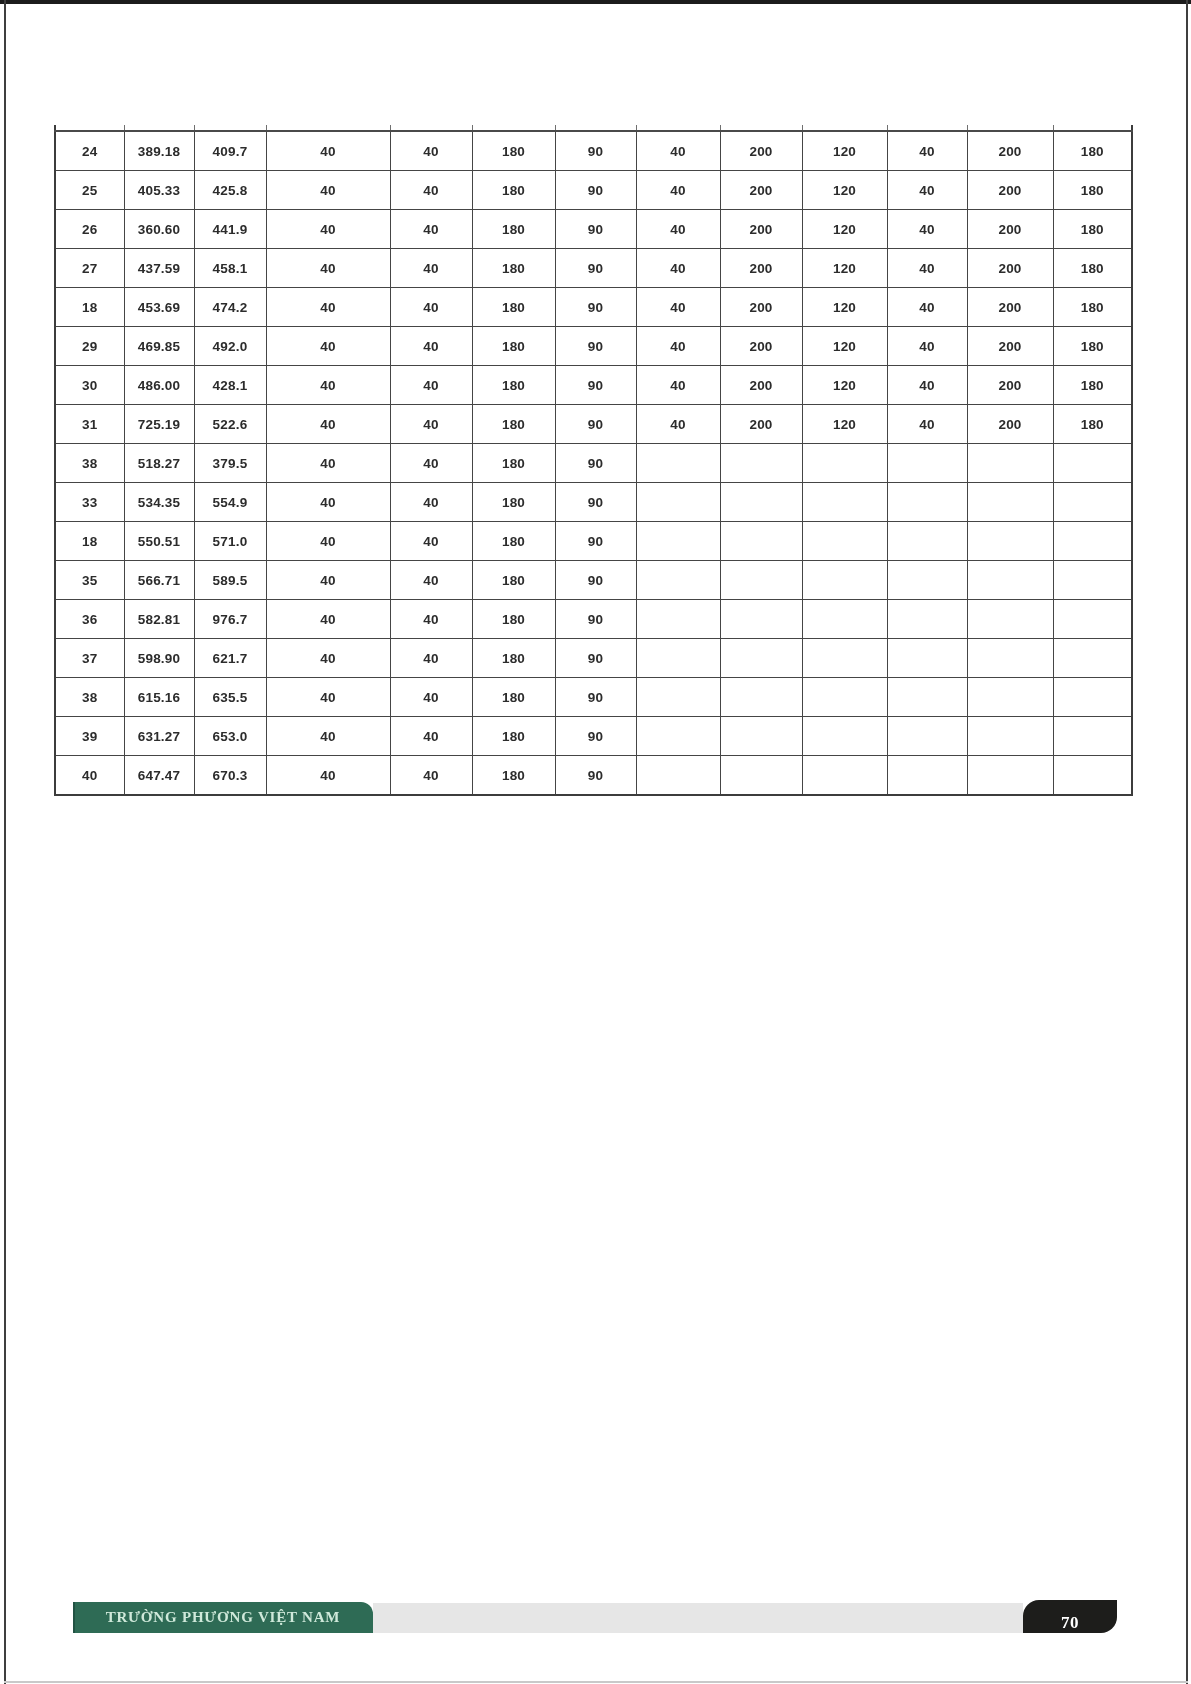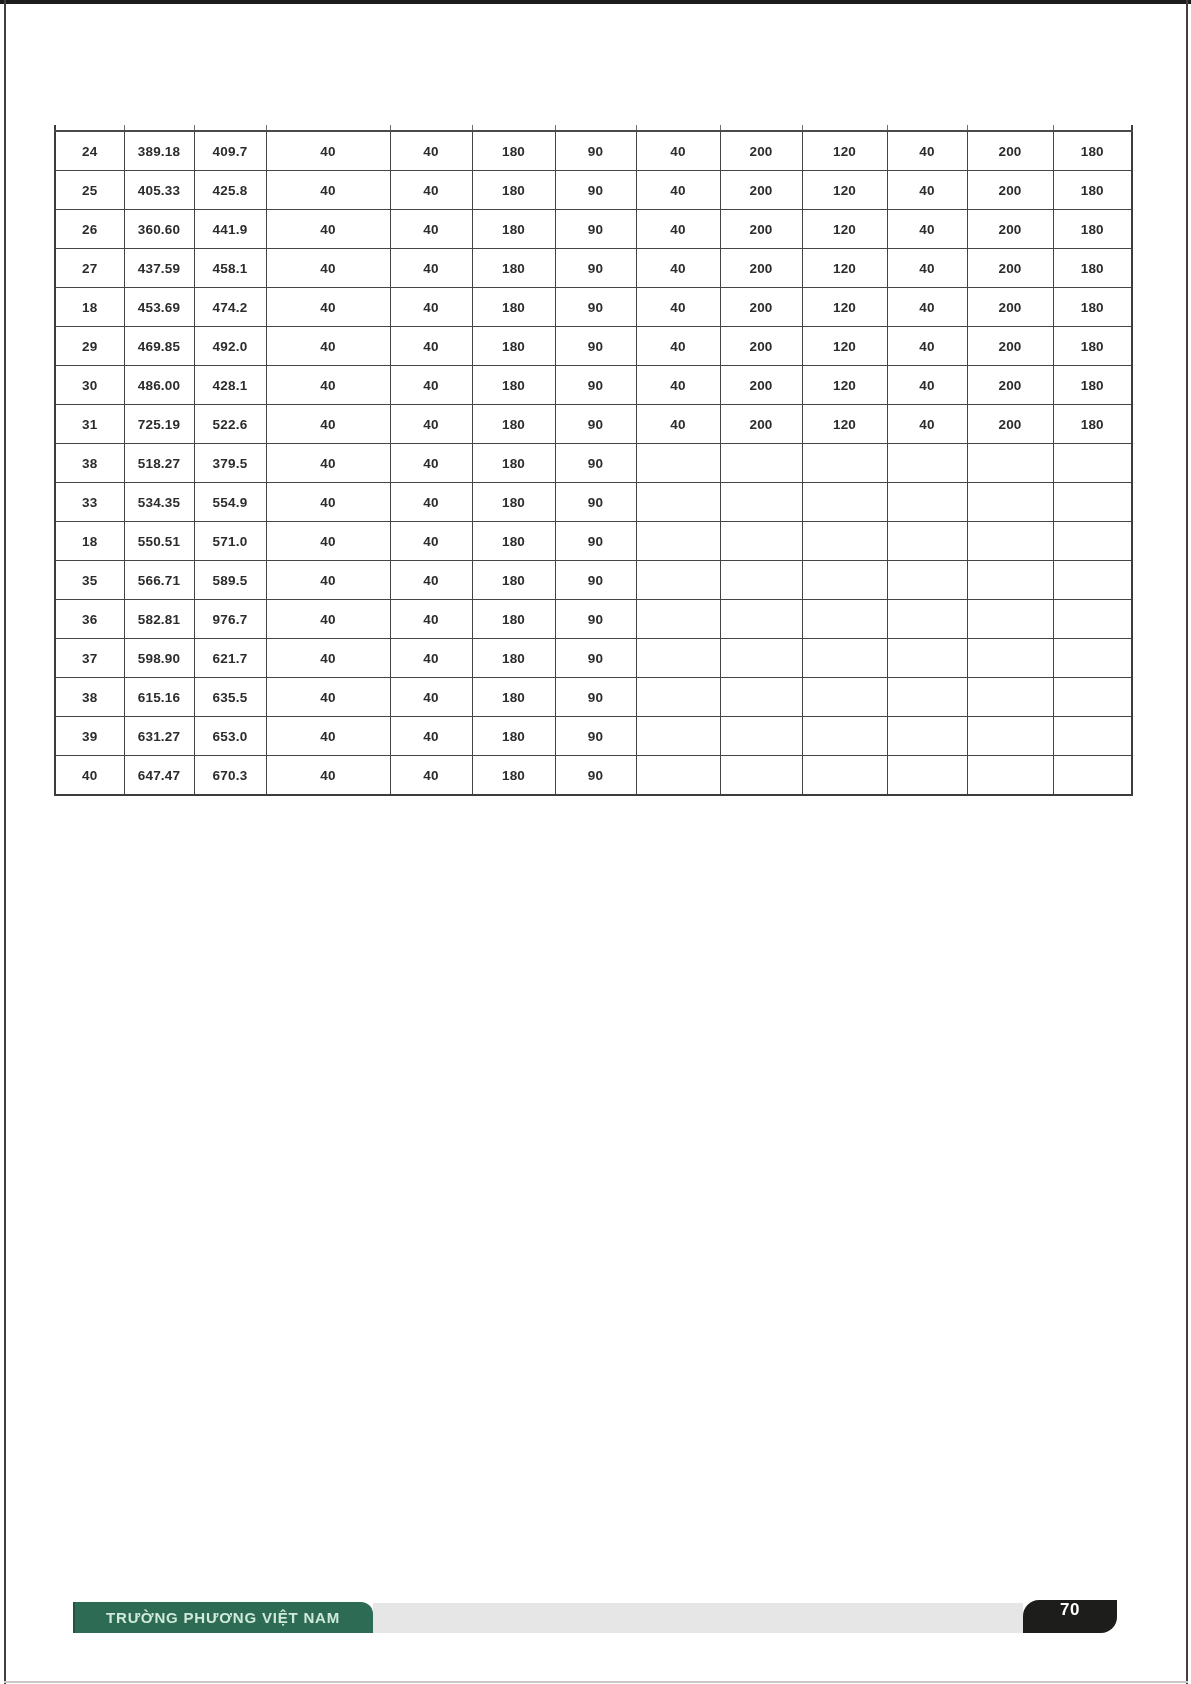--- a/index.html
+++ b/index.html
@@ -72,20 +72,21 @@
 
   
   .footer-strip {
     position: absolute;
     left: 73px;
     top: 1600px;
     width: 1044px;
     height: 33px;
     display: flex;
     align-items: flex-end;
+    font-family: Liberation Serif, serif;
   }
   .brand-badge {
     height: 31px;
     width: 300px;
     background: #2e6b55;
     border-radius: 0 12px 0 0;
     display: flex;
     align-items: center;
     justify-content: center;
     flex: 0 0 auto;
@@ -101,21 +102,21 @@
     height: 30px;
     flex: 1 1 auto;
     background: #e6e6e6;
   }
   .page-num-badge {
     height: 33px;
     width: 94px;
     background: #1d1d1b;
     border-radius: 16px 0 16px 0;
     display: flex;
-    align-items: flex-start;
+    align-items: flex-end;
     justify-content: center;
     flex: 0 0 auto;
   }
   .page-num-badge span {
     color: #ffffff;
     font-weight: 700;
     font-size: 17px;
     letter-spacing: 0.5px;
   }
 </style>

